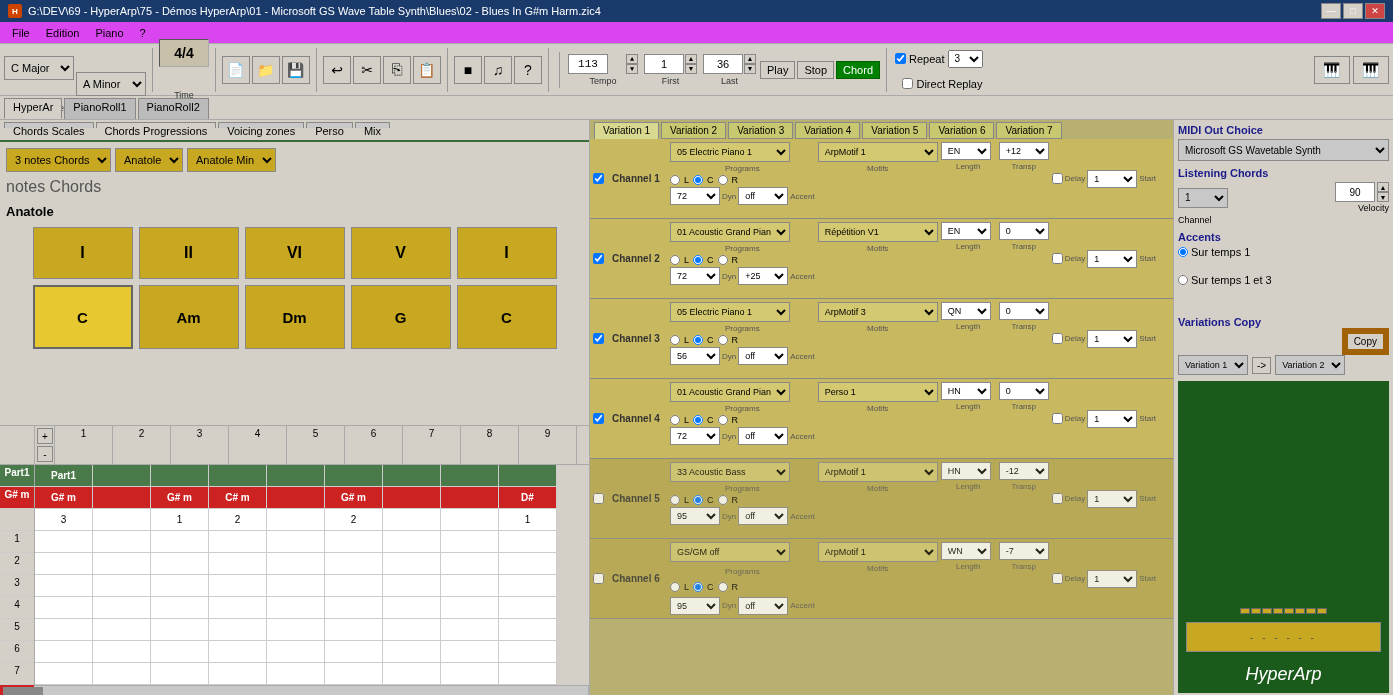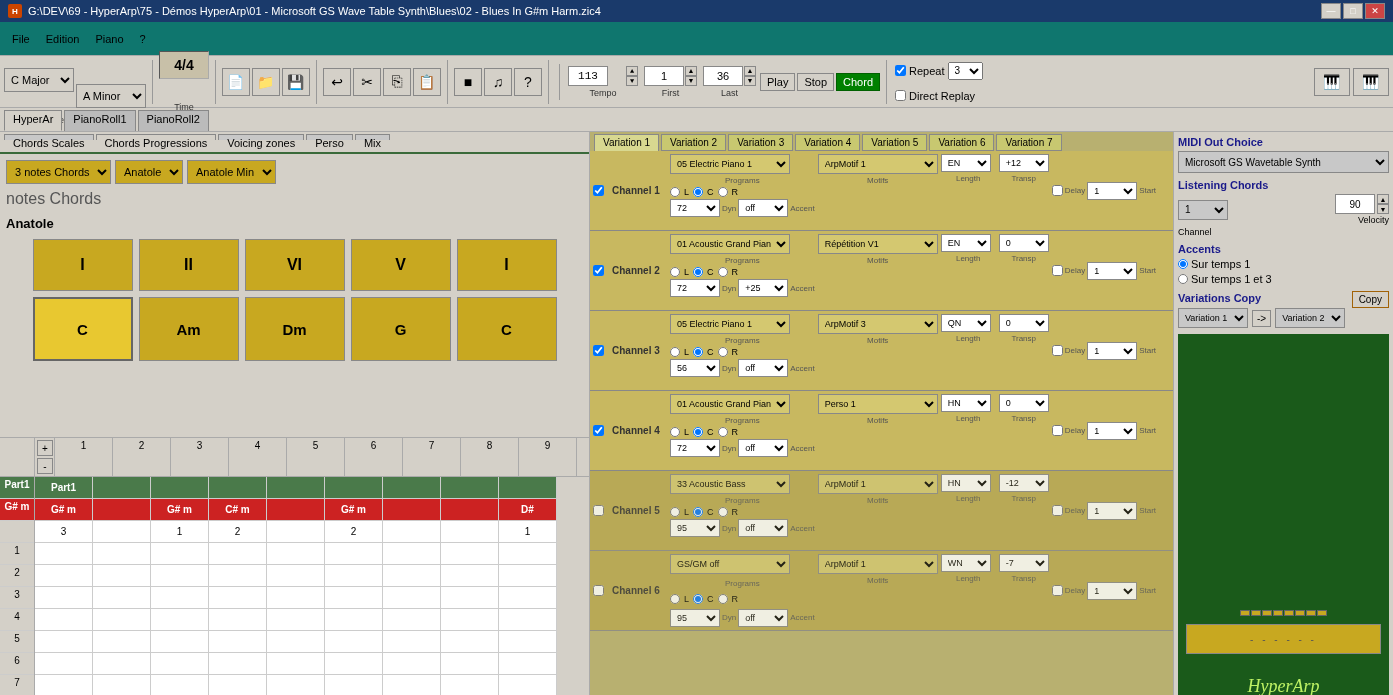--- a/index.html
+++ b/index.html
@@ -6,21 +6,21 @@
     body { font-family: Arial, sans-serif; font-size: 11px; background: #d4d0c8; overflow: hidden; width: 1393px; height: 695px; }
     
     
     .title-bar { background: #1a3a6b; color: white; height: 22px; display: flex; align-items: center; padding: 0 8px; font-size: 11px; justify-content: space-between; }
     .title-bar-left { display: flex; align-items: center; gap: 6px; }
     .title-bar-icon { width: 14px; height: 14px; background: #cc4400; border-radius: 2px; display: flex; align-items: center; justify-content: center; color: white; font-size: 8px; font-weight: bold; }
     .title-bar-controls { display: flex; gap: 2px; }
     .title-btn { width: 20px; height: 16px; background: #d4d0c8; border: 1px solid #888; font-size: 9px; display: flex; align-items: center; justify-content: center; cursor: pointer; }
 
     
-    .menu-bar { background: #0f766e; height: 34px; display: flex; align-items: center; padding: 0 4px; border-bottom: 1px solid #aaa; }
+    .menu-bar { background: #d946ef; height: 22px; display: flex; align-items: center; padding: 0 4px; border-bottom: 1px solid #aaa; }
     .menu-item { padding: 2px 8px; cursor: pointer; font-size: 11px; }
 
     
     .toolbar { background: #d4d0c8; height: 52px; display: flex; align-items: center; padding: 2px 4px; border-bottom: 1px solid #aaa; gap: 4px; }
     .toolbar-group { display: flex; align-items: center; gap: 2px; border-right: 1px solid #999; padding-right: 6px; margin-right: 2px; height: 44px; }
     .toolbar-separator { width: 1px; background: #999; height: 36px; margin: 0 4px; }
 
     .tone-select { height: 24px; min-width: 70px; font-size: 11px; background: #d4d0c8; border: 1px solid #888; margin-top: 29px; }
     .tone-label { font-size: 9px; text-align: center; color: #333; margin-top: 23px; }
     .tone-group { display: flex; flex-direction: column; align-items: center; }
@@ -116,26 +116,26 @@
     .listening-select { height: 20px; width: 50px; font-size: 10px; background: #c8c8c8; border: 1px solid #888; }
     .vel-input { background: white; border: 1px solid #888; width: 40px; height: 20px; text-align: center; font-size: 10px; display: flex; align-items: center; justify-content: center; }
     .vel-spinner { display: flex; flex-direction: column; }
     .vel-btn { width: 12px; height: 10px; background: #d4d0c8; border: 1px solid #888; font-size: 7px; display: flex; align-items: center; justify-content: center; cursor: pointer; }
     
     .accents-section { }
     
     .variations-section { }
     .variations-row { display: flex; align-items: center; gap: 4px; font-size: 10px; }
     .var-select { height: 20px; width: 70px; font-size: 9px; background: #c8c8c8; border: 1px solid #888; }
-    .copy-btn { background: #d4d0c8; border: 1px solid #a16207; padding: 2px 6px; font-size: 10px; cursor: pointer; }
+    .copy-btn { background: #d4d0c8; border: 6px solid #a16207; padding: 2px 6px; font-size: 10px; cursor: pointer; margin-top: 36px; }
     .arrow-btn { background: #d4d0c8; border: 1px solid #888; padding: 2px 4px; font-size: 10px; cursor: pointer; }
 
     
     .piano-visual { background: #1a5a1a; flex: 1; display: flex; flex-direction: column; align-items: center; justify-content: flex-end; padding: 8px; min-height: 180px; }
-    .piano-brand { color: #bef264; font-size: 18px; font-style: italic; font-family: Liberation Serif, serif; margin-top: 22px; }
+    .piano-brand { color: #ffffff; font-size: 18px; font-style: italic; font-family: Liberation Sans, sans-serif; margin-top: 12px; }
 
     .scrollbar-h { height: 12px; background: #c8c8c8; border: 1px solid #aaa; display: flex; align-items: center; }
     .scrollbar-thumb { width: 40px; height: 8px; background: #888; margin: 0 2px; }
 
     input[type="radio"] { width: 10px; height: 10px; }
     input[type="checkbox"] { width: 11px; height: 11px; }
     select { padding: 0 2px; }
     .ch-dyn-row { display: flex; gap: 2px; align-items: center; }
   </style>
 </head>
@@ -237,21 +237,21 @@
   </div>
 
   <div class="toolbar-group">
     <button class="play-btn">Play</button>
     <button class="stop-btn">Stop</button>
     <div class="chord-active">
       <span>Chord</span>
     </div>
   </div>
 
-  <div style="display:flex;flex-direction:column;gap:10px;padding:2px;">
+  <div style="display:flex;flex-direction:column;gap:10px;padding:2px;align-items:flex-end;">
     <div style="display:flex;align-items:center;gap:3px;">
       <input type="checkbox" checked="" style="">
       <span>Repeat</span>
       <select style="height:18px;width:35px;font-size:10px;">
         <option>3</option>
       </select>
     </div>
     <div style="display:flex;align-items:center;gap:3px;">
       <input type="checkbox" style="">
       <span>Direct Replay</span>
@@ -755,21 +755,21 @@
           <span style="font-size:9px;">Velocity</span>
         </div>
       </div>
       <div style="display:flex;gap:10px;margin-top:2px;font-size:9px;">
         <span>Channel</span>
       </div>
     </div>
 
     <div class="accents-section">
       <div class="section-title">Accents</div>
-      <div style="display:flex;flex-direction:column;gap:3px;">
+      <div style="display:flex;flex-direction:column;gap:16px;">
         <div style="display:flex;align-items:center;gap:3px;">
           <input type="radio" name="accents" checked="" style="">
           <span>Sur temps 1</span>
         </div>
         <div style="display:flex;align-items:center;gap:3px;">
           <input type="radio" name="accents" style="">
           <span>Sur temps 1 et 3</span>
         </div>
       </div>
     </div>

